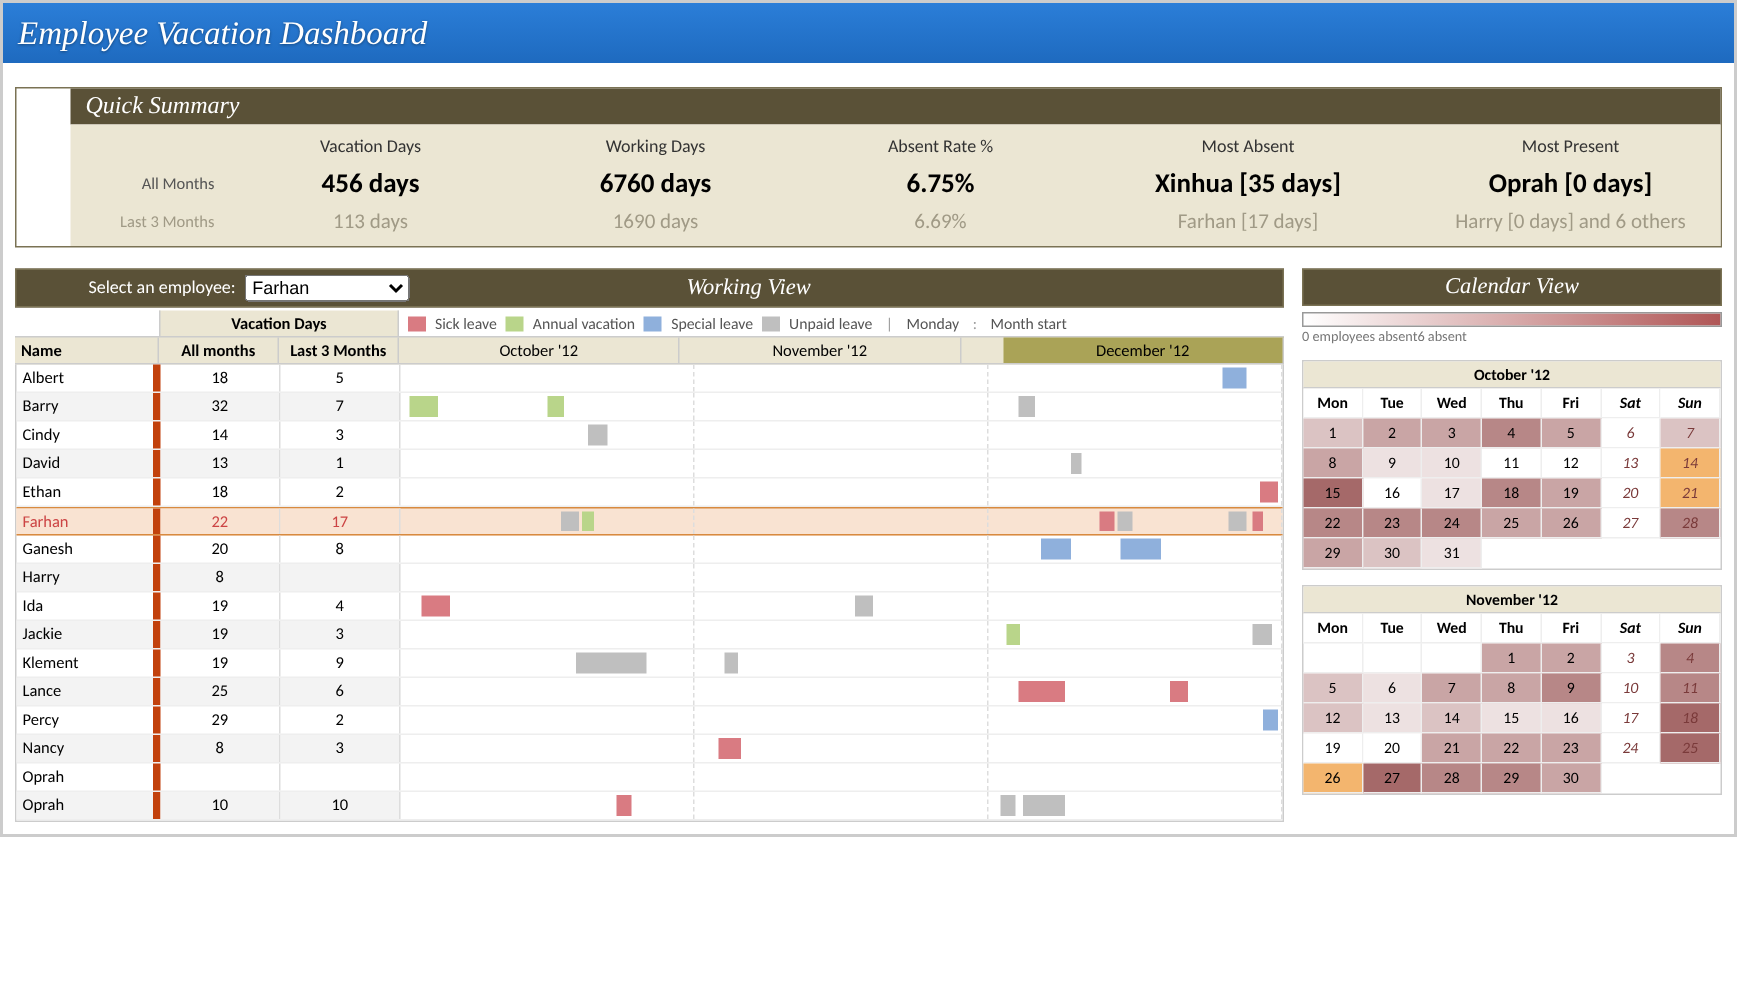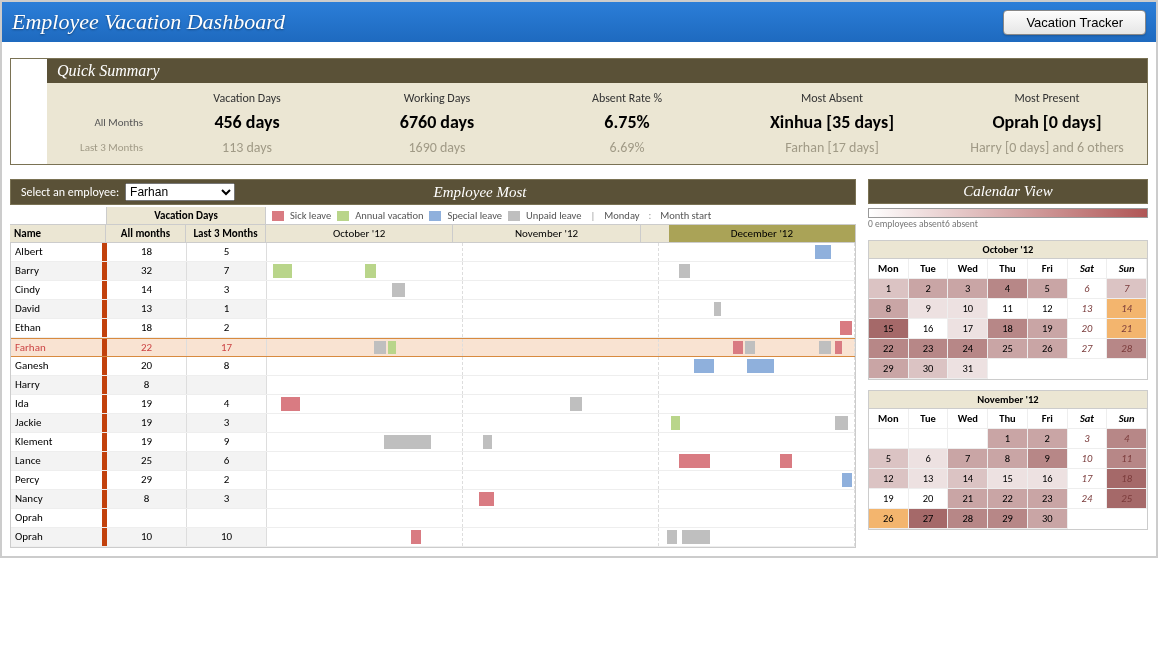--- a/index.html
+++ b/index.html
@@ -21,21 +21,21 @@
 .sg-big { font-size: 18px; font-weight: bold; }
 .sg-rowlabel.dim, .sg-dim { color: #a09a86; }
 .sg-dim { font-size: 14px; }
 
 
 .views { display: flex; gap: 12px; margin-top: 14px; }
 .emp-col { flex: 1; }
 .cal-col { width: 280px; }
 .sectionbar { background: #5a5137; color: #fff; font-style: italic; font-family: Georgia, serif; font-size: 15px; padding: 3px 10px; display: flex; align-items: center; border: 1px solid #7a7254; }
 .sectionbar.center { justify-content: center; }
-.sectionbar .selectwrap { display: flex; align-items: center; gap: 6px; font-style: normal; font-family: Calibri, Arial, sans-serif; font-size: 12px; }
+.sectionbar .selectwrap { display: flex; align-items: center; gap: 6px; font-style: normal; font-family: Calibri, Arial, sans-serif; font-size: 12px; margin-left: 38px; }
 .sectionbar select { width: 110px; font-size: 12px; }
 .sectionbar .title { flex: 1; text-align: center; margin-right: 120px; }
 
 
 .legend-row { display: flex; align-items: flex-end; margin-top: 2px; }
 .vac-head-cell { width: 256px; background: #ebe6d3; text-align: center; font-weight: bold; font-size: 11px; padding: 2px 0; border-left:1px solid #ccc; border-right:1px solid #ccc; }
 .legend { display: flex; gap: 6px; align-items: center; font-size: 10.5px; color: #555; padding: 2px 6px; flex: 1; }
 .leg-box { width: 12px; height: 10px; display: inline-block; }
 .c-sick { background: #d97b82; }
 .c-annual { background: #b9d58a; }
@@ -74,21 +74,20 @@
 .cal-dow { font-weight: bold; background: #fff; }
 .cal-dow.weekend { font-style: italic; }
 .wk { font-style: italic; color: #7a3a3a; }
 </style>
 </head>
 <body>
 
 <div class="wrap">
   <div class="header-bar">
     <div class="header-title">Employee Vacation Dashboard</div>
-    <button class="btn">Vacation Tracker</button>
   </div>
 
   <div class="summary">
     <div class="summary-head">Quick Summary</div>
     <div class="summary-body">
       <div class="summary-grid" id="sum-grid">
           <div></div>
           <div class="sg-label">Vacation Days</div>
           <div class="sg-label">Working Days</div>
           <div class="sg-label">Absent Rate %</div>
@@ -110,21 +109,21 @@
     </div>
   </div>
 
   <div class="views">
     <div class="emp-col">
       <div class="sectionbar">
         <div class="selectwrap">
           <span>Select an employee:</span>
           <select><option>Farhan</option></select>
         </div>
-        <div class="title">Employee Most</div>
+        <div class="title">Working View</div>
       </div>
 
       <div class="legend-row">
         <div style="width:96px"></div>
         <div class="vac-head-cell" style="width:160px">Vacation Days</div>
         <div class="legend">
           <span class="leg-box c-sick"></span>
             <span>Sick leave</span>
           <span class="leg-box c-annual"></span>
             <span>Annual vacation</span>

